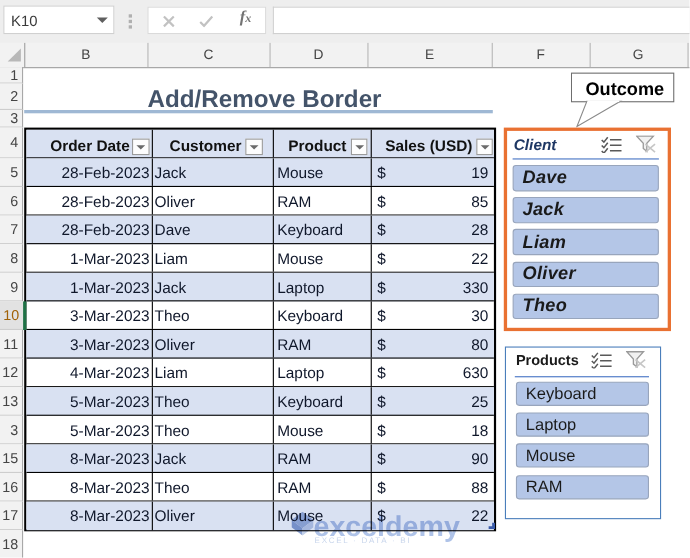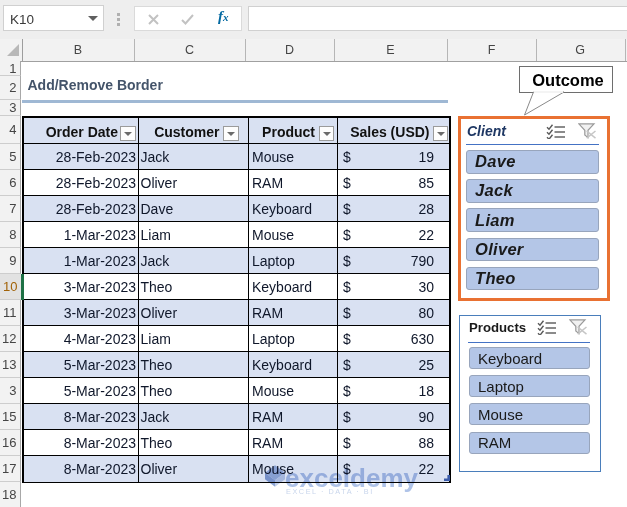--- a/index.html
+++ b/index.html
@@ -19,21 +19,21 @@
 <div class="abs" style="left:117px;top:18px;width:3px;height:3px;background:#b0b0b0;"></div>
 <div class="abs" style="left:117px;top:23px;width:3px;height:3px;background:#b0b0b0;"></div>
 
 <div class="abs" style="left:134px;top:6px;width:108px;height:25px;background:#ffffff;border:1px solid #dadada;box-sizing:border-box;"></div>
 <svg class="abs" style="left:148px;top:14px;" width="11" height="11" viewBox="0 0 11 11">
     <path d="M1 1 L10 10 M10 1 L1 10" stroke="#c2c2c2" stroke-width="2" fill="none"></path>
   </svg>
 <svg class="abs" style="left:181px;top:14px;" width="13" height="11" viewBox="0 0 13 11">
     <path d="M1 6 L4.5 9.5 L12 1" stroke="#c2c2c2" stroke-width="2" fill="none"></path>
   </svg>
-<div class="abs" style="left:218px;top:8px;font-family:'Liberation Serif',serif;font-style:italic;font-weight:bold;font-size:15px;color:#0369a1;">f<span style="font-size:11px;">x</span></div>
+<div class="abs" style="left:218px;top:8px;font-family:'Liberation Serif',serif;font-style:italic;font-weight:bold;font-size:15px;color:#737373;">f<span style="font-size:11px;">x</span></div>
 
 <div class="abs" style="left:248px;top:6px;width:379px;height:25px;background:#ffffff;border:1px solid #d0d0d0;box-sizing:border-box;border-right:none;"></div>
 
 <div class="abs" style="left:0;top:39px;width:627px;height:22px;background:#f2f2f2;border-bottom:1px solid #a0a0a0;box-sizing:content-box;"></div>
 
 <div class="abs" style="left:7px;top:44px;width:0;height:0;border-left:12px solid transparent;border-bottom:12px solid #b8b8b8;"></div>
 
 <div class="abs" style="left:21.5px;top:39px;width:1px;height:22px;background:#9e9e9e;"></div>
 <div class="abs" style="left:134px;top:39px;width:1px;height:22px;background:#b6b6b6;"></div>
 <div class="abs" style="left:244.5px;top:39px;width:1px;height:22px;background:#b6b6b6;"></div>
@@ -67,35 +67,35 @@
 <div class="abs" style="left:21px;top:274px;width:2.8px;height:26px;background:#1E7145;z-index:10;"></div>
 <div class="rowhdr" style="top:300px;height:26px;">11</div>
 <div class="rowhdr" style="top:326px;height:26px;">12</div>
 <div class="rowhdr" style="top:352px;height:26px;">13</div>
 <div class="rowhdr" style="top:378px;height:26px;">3</div>
 <div class="rowhdr" style="top:404px;height:26px;">15</div>
 <div class="rowhdr" style="top:430px;height:26px;">16</div>
 <div class="rowhdr" style="top:456px;height:25.5px;">17</div>
 <div class="rowhdr" style="top:481.5px;height:25.5px;border-bottom:none;">18</div>
 
-<div class="abs" style="left:27.5px;top:76.5px;width:426px;text-align:left;font-size:14px;font-weight:bold;color:#44546A;">Add/Remove Border</div>
+<div class="abs" style="left:27.5px;top:76.5px;width:426px;text-align:center;font-size:22px;font-weight:bold;color:#44546A;">Add/Remove Border</div>
 <div class="abs" style="left:21.5px;top:99.5px;width:426px;height:3px;background:#9FB8D4;"></div>
 
 <style>
  #tbl{position:absolute;left:21.5px;top:115.5px;width:429.5px;height:367.5px;border:2px solid #000;box-sizing:border-box;background:#fff;}
  .trow{display:flex;height:26px;box-sizing:border-box;border-bottom:1.5px solid #000;}
  .trow.hdr{height:26.5px;background:#D9E1F2;}
  .trow.b{background:#D9E1F2;}
  .tc{box-sizing:border-box;border-right:1.5px solid #000;font-size:14px;color:#0f172a;display:flex;align-items:center;}
  .c1{width:115.5px;justify-content:flex-end;padding-right:2px;}
  .c2{width:109.5px;padding-left:1.5px;}
  .c3{width:89.5px;padding-left:3.5px;}
  .c4{width:111px;border-right:none;position:relative;}
  .dollar{position:absolute;left:5px;}
- .num{position:absolute;right:15px;}
+ .num{position:absolute;right:5px;}
  .hdr .tc{font-weight:bold;font-size:14px;color:#111;padding-top:3px;}
 </style>
 <div id="tbl">
   <div class="trow hdr">
     <div class="tc c1" style="justify-content:flex-end;padding-right:20px;">Order Date</div>
     <div class="tc c2" style="justify-content:flex-end;padding-right:28px;">Customer</div>
     <div class="tc c3" style="justify-content:flex-end;padding-right:22px;">Product</div>
     <div class="tc c4">
         <span style="position:absolute;right:19.5px;">Sales (USD)</span>
       </div>
@@ -135,21 +135,21 @@
         <span class="dollar">$</span>
         <span class="num">22</span>
       </div>
     </div>
   <div class="trow b">
       <div class="tc c1">1-Mar-2023</div>
       <div class="tc c2">Jack</div>
       <div class="tc c3">Laptop</div>
       <div class="tc c4">
         <span class="dollar">$</span>
-        <span class="num">790</span>
+        <span class="num">330</span>
       </div>
     </div>
   <div class="trow">
       <div class="tc c1">3-Mar-2023</div>
       <div class="tc c2">Theo</div>
       <div class="tc c3">Keyboard</div>
       <div class="tc c4">
         <span class="dollar">$</span>
         <span class="num">30</span>
       </div>

